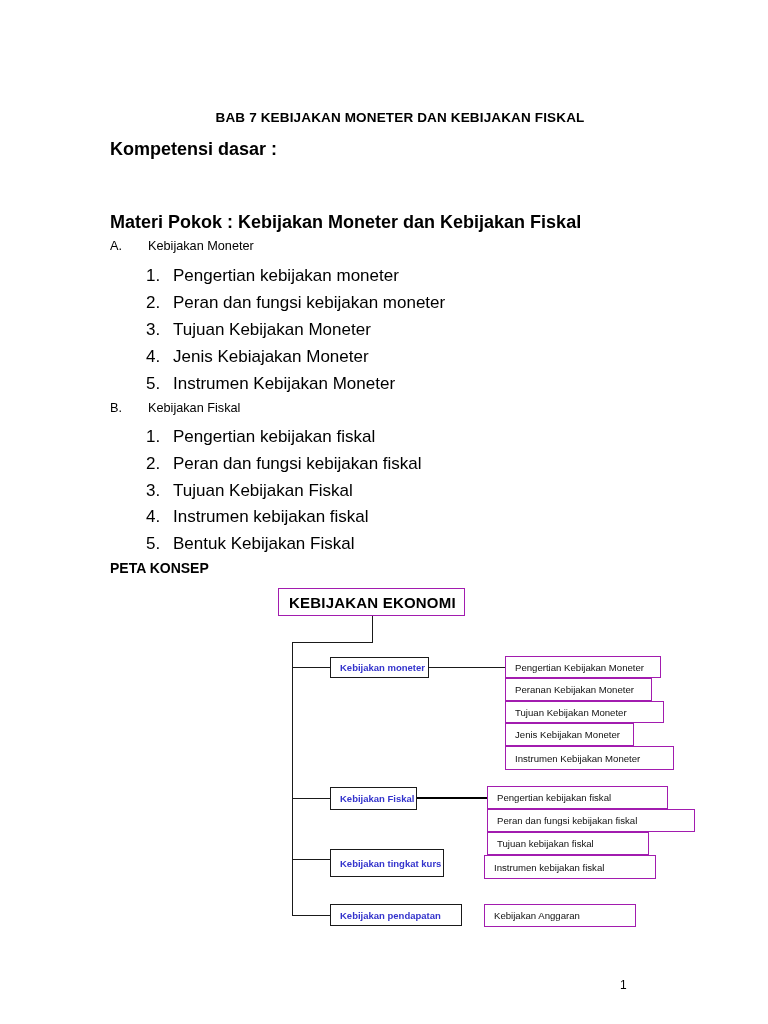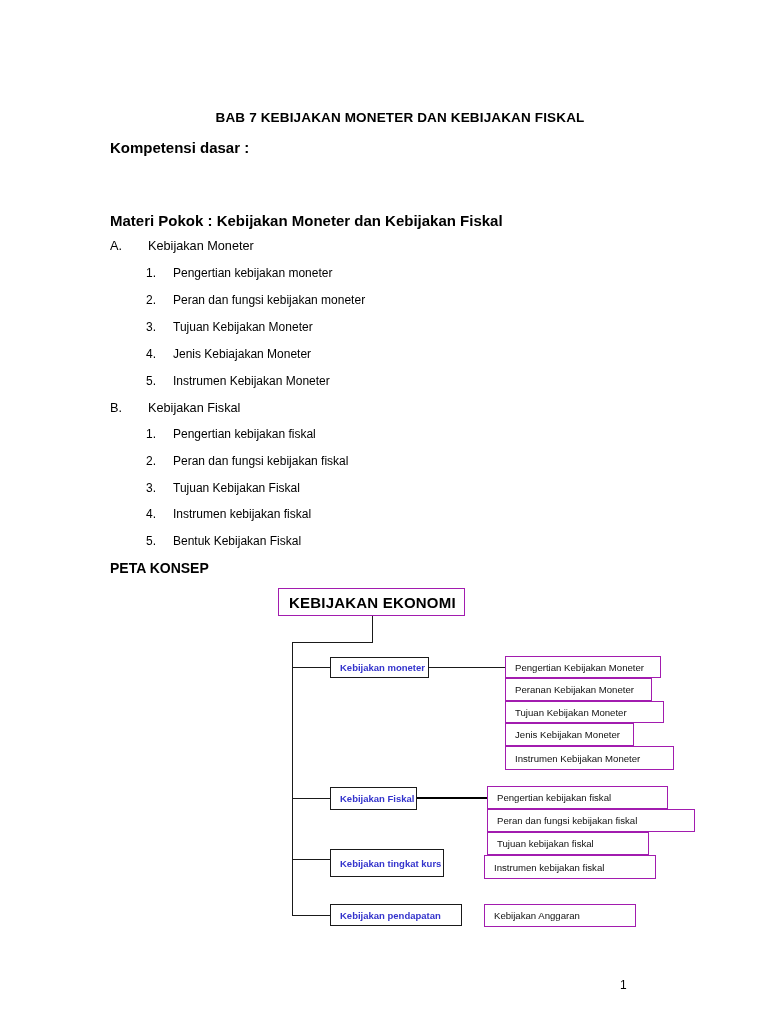--- a/index.html
+++ b/index.html
@@ -30,41 +30,41 @@
     top: 90px;
     width: 580px;
     text-align: center;
     font-size: 13.5px;
     font-weight: bold;
     letter-spacing: 0.15px;
   }
   .section-head {
     position: absolute;
     left: 110px;
-    font-size: 15px;
+    font-size: 18px;
     font-weight: bold;
   }
   .kd-head { top: 119px; }
   .mp-head { top: 192px; }
   .pk-head { top: 540px; font-size: 14px; }
 
   .line-row {
     position: absolute;
     left: 110px;
     font-size: 12.7px;
     white-space: nowrap;
   }
   .line-row .mark {
     display: inline-block;
     width: 38px;
   }
   .lvl2 {
     position: absolute;
     left: 146px;
-    font-size: 12px;
+    font-size: 17px;
     white-space: nowrap;
   }
   .lvl2 .mark {
     display: inline-block;
     width: 27px;
   }
 
   
   .map {
     position: absolute;

